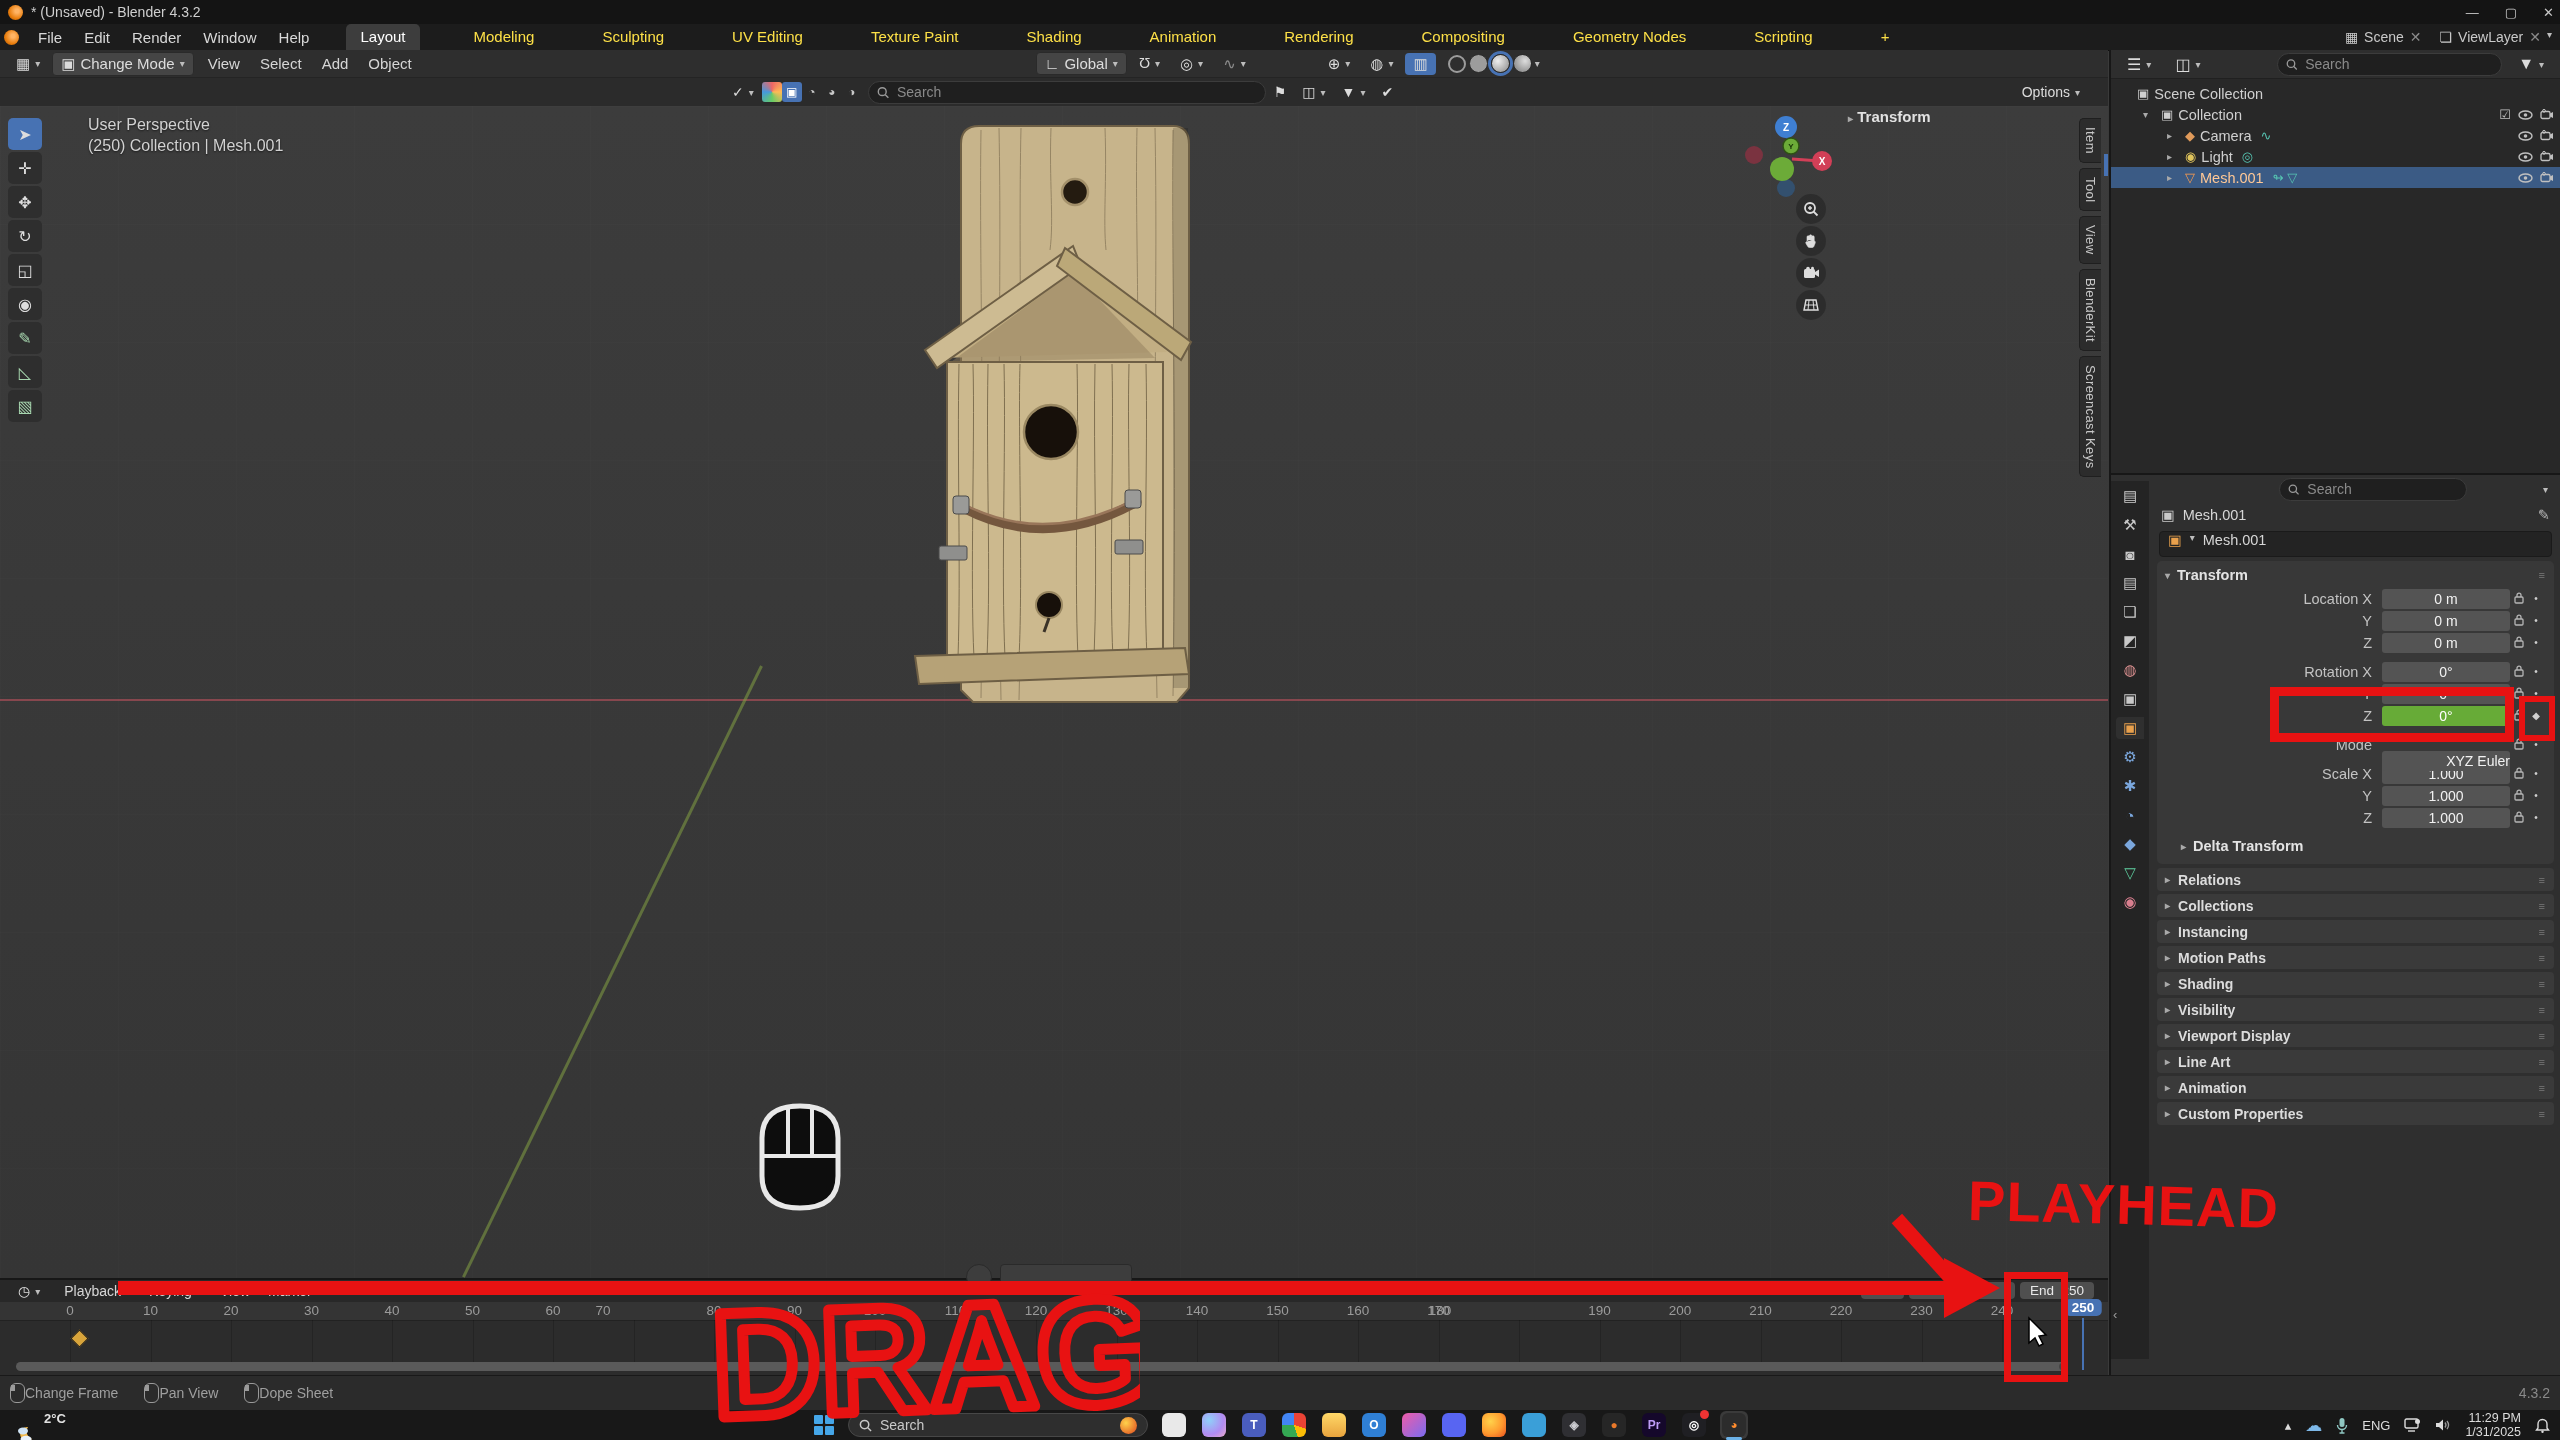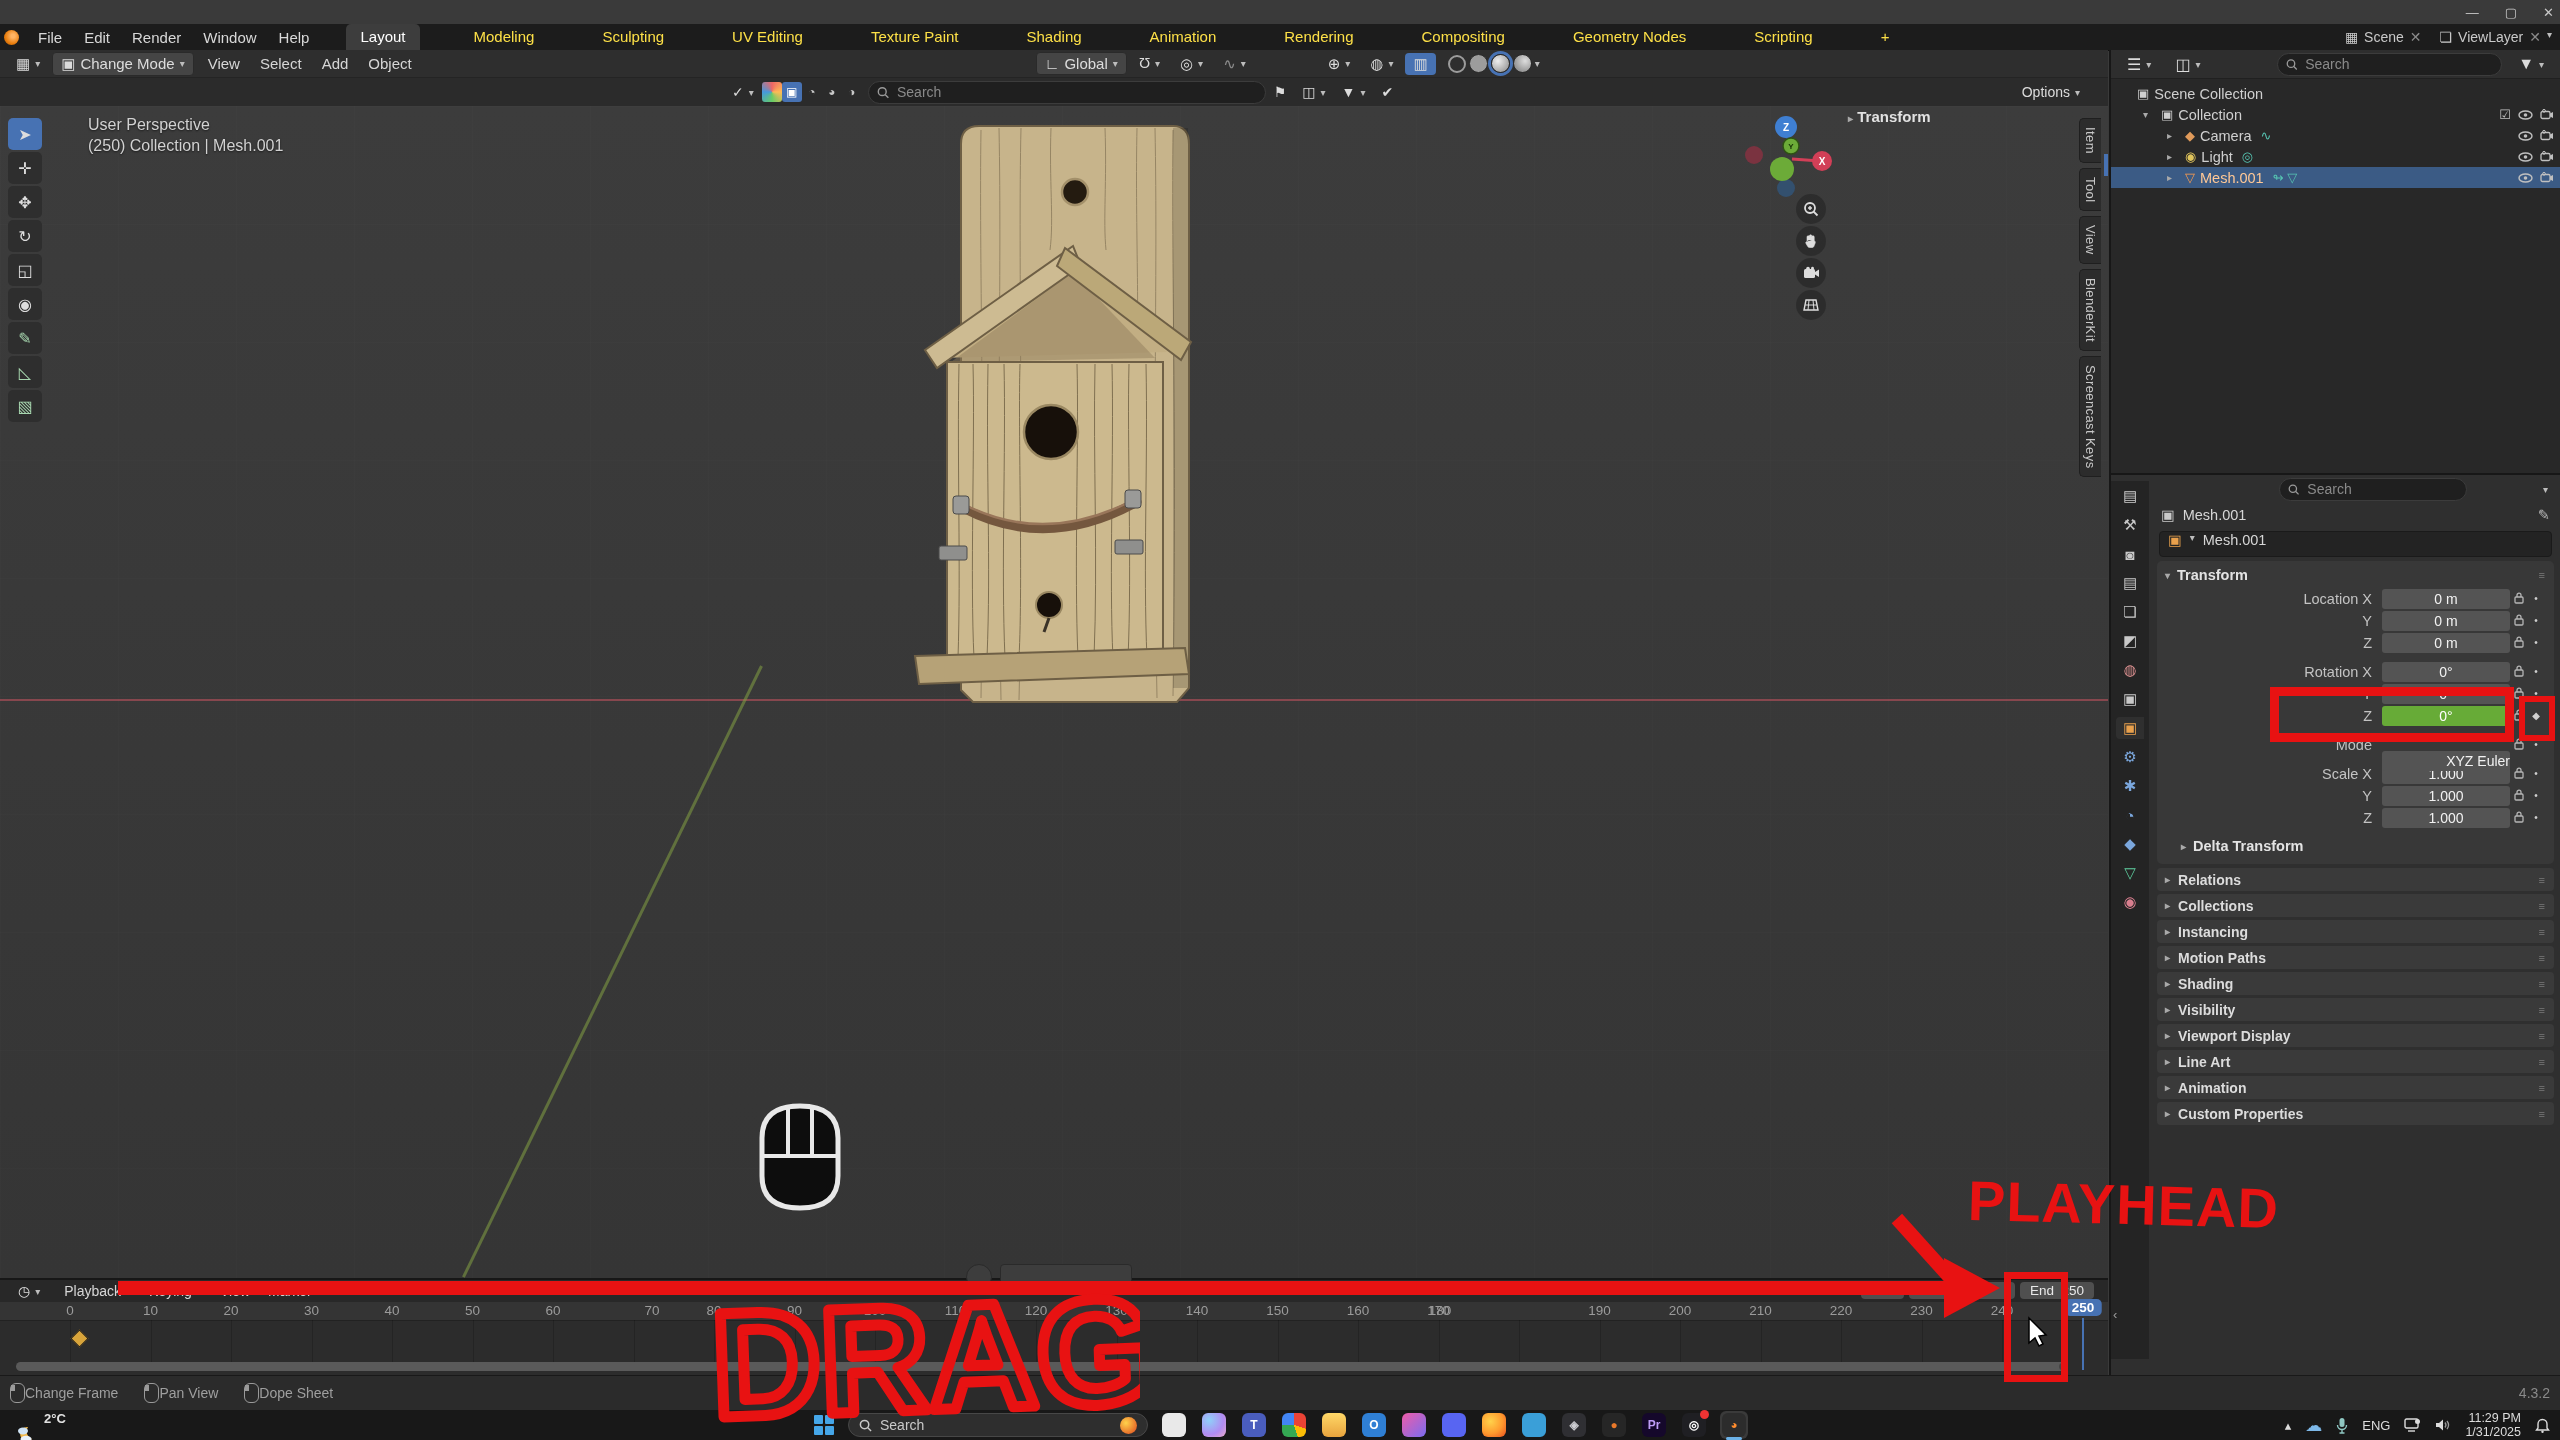--- a/index.html
+++ b/index.html
@@ -144,20 +144,24 @@
   #ann-rect-ph{left:2004px;top:1272px;width:64px;height:110px;border:7px solid #e81212;z-index:52;box-sizing:border-box;}
   #ann-drag{left:700px;top:1272px;z-index:53;}
   #cursor{left:2026px;top:1316px;z-index:60;}
   svg text{font-family:"Liberation Sans",sans-serif;}
 </style>
 </head>
 <body>
 
 <div id="stage">
 
+  <div class="abs" id="titlebar">
+    <span class="bllogo"></span>
+    <span>* (Unsaved) - Blender 4.3.2</span>
+  </div>
   <div class="abs" id="wincontrols">
     <span>—</span>
     <span>▢</span>
     <span>✕</span>
   </div>
 
   <div class="abs" id="topbar">
     <span class="bllogo" style="margin-left:4px"></span>
     <div class="row">
 
@@ -810,21 +814,21 @@
     </div>
     <div id="tlruler">
 
     <span class="tick" style="left: 70px;">0</span>
         <span class="tick" style="left: 150.5px;">10</span>
         <span class="tick" style="left: 231px;">20</span>
         <span class="tick" style="left: 311.5px;">30</span>
         <span class="tick" style="left: 392px;">40</span>
         <span class="tick" style="left: 472.5px;">50</span>
         <span class="tick" style="left: 553px;">60</span>
-        <span class="tick" style="left: 652px;">70</span>
+        <span class="tick" style="left: 603px;">70</span>
         <span class="tick" style="left: 714px;">80</span>
         <span class="tick" style="left: 794.5px;">90</span>
         <span class="tick" style="left: 875px;">100</span>
         <span class="tick" style="left: 955.5px;">110</span>
         <span class="tick" style="left: 1036px;">120</span>
         <span class="tick" style="left: 1116.5px;">130</span>
         <span class="tick" style="left: 1197px;">140</span>
         <span class="tick" style="left: 1277.5px;">150</span>
         <span class="tick" style="left: 1358px;">160</span>
         <span class="tick" style="left: 1438.5px;">170</span>

